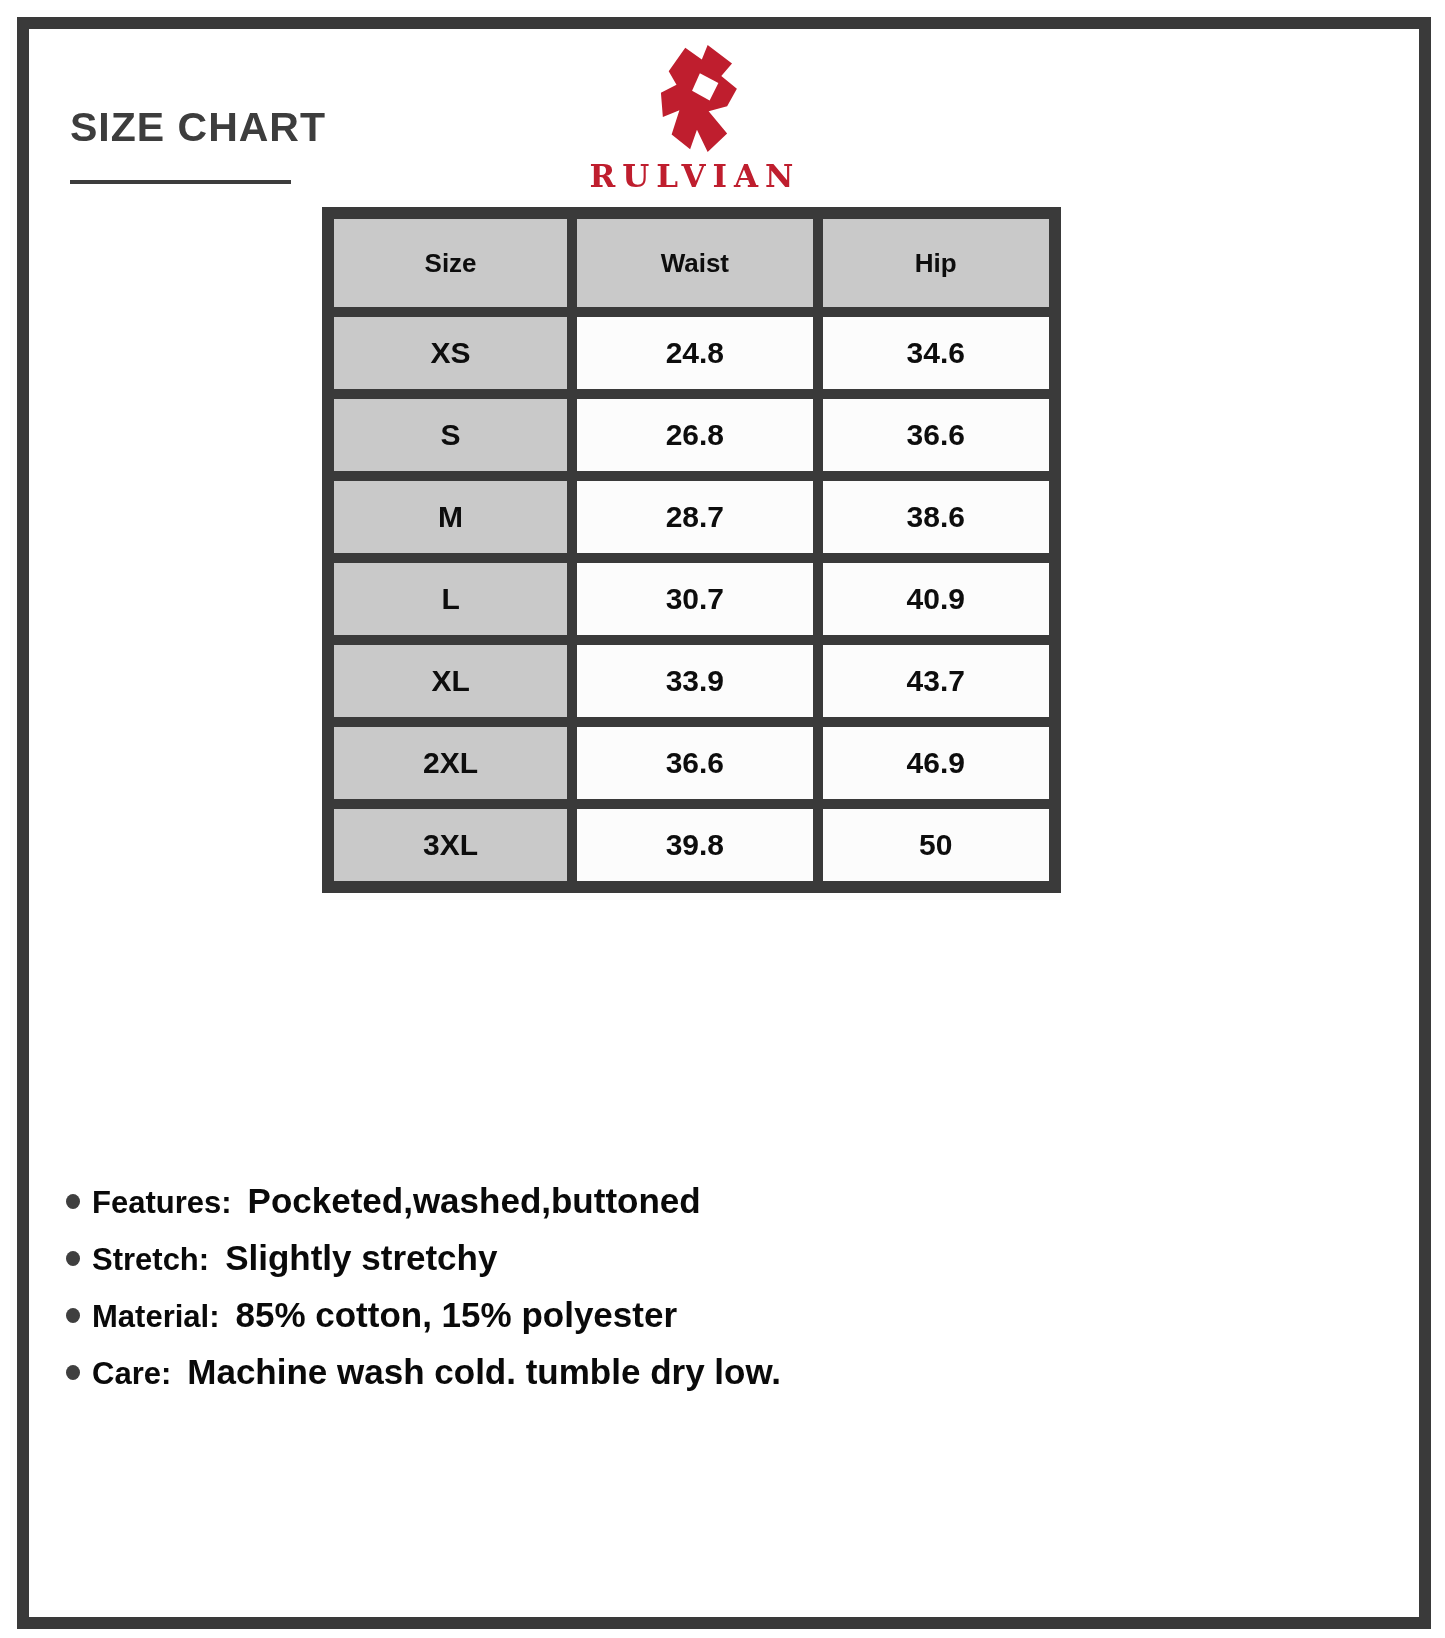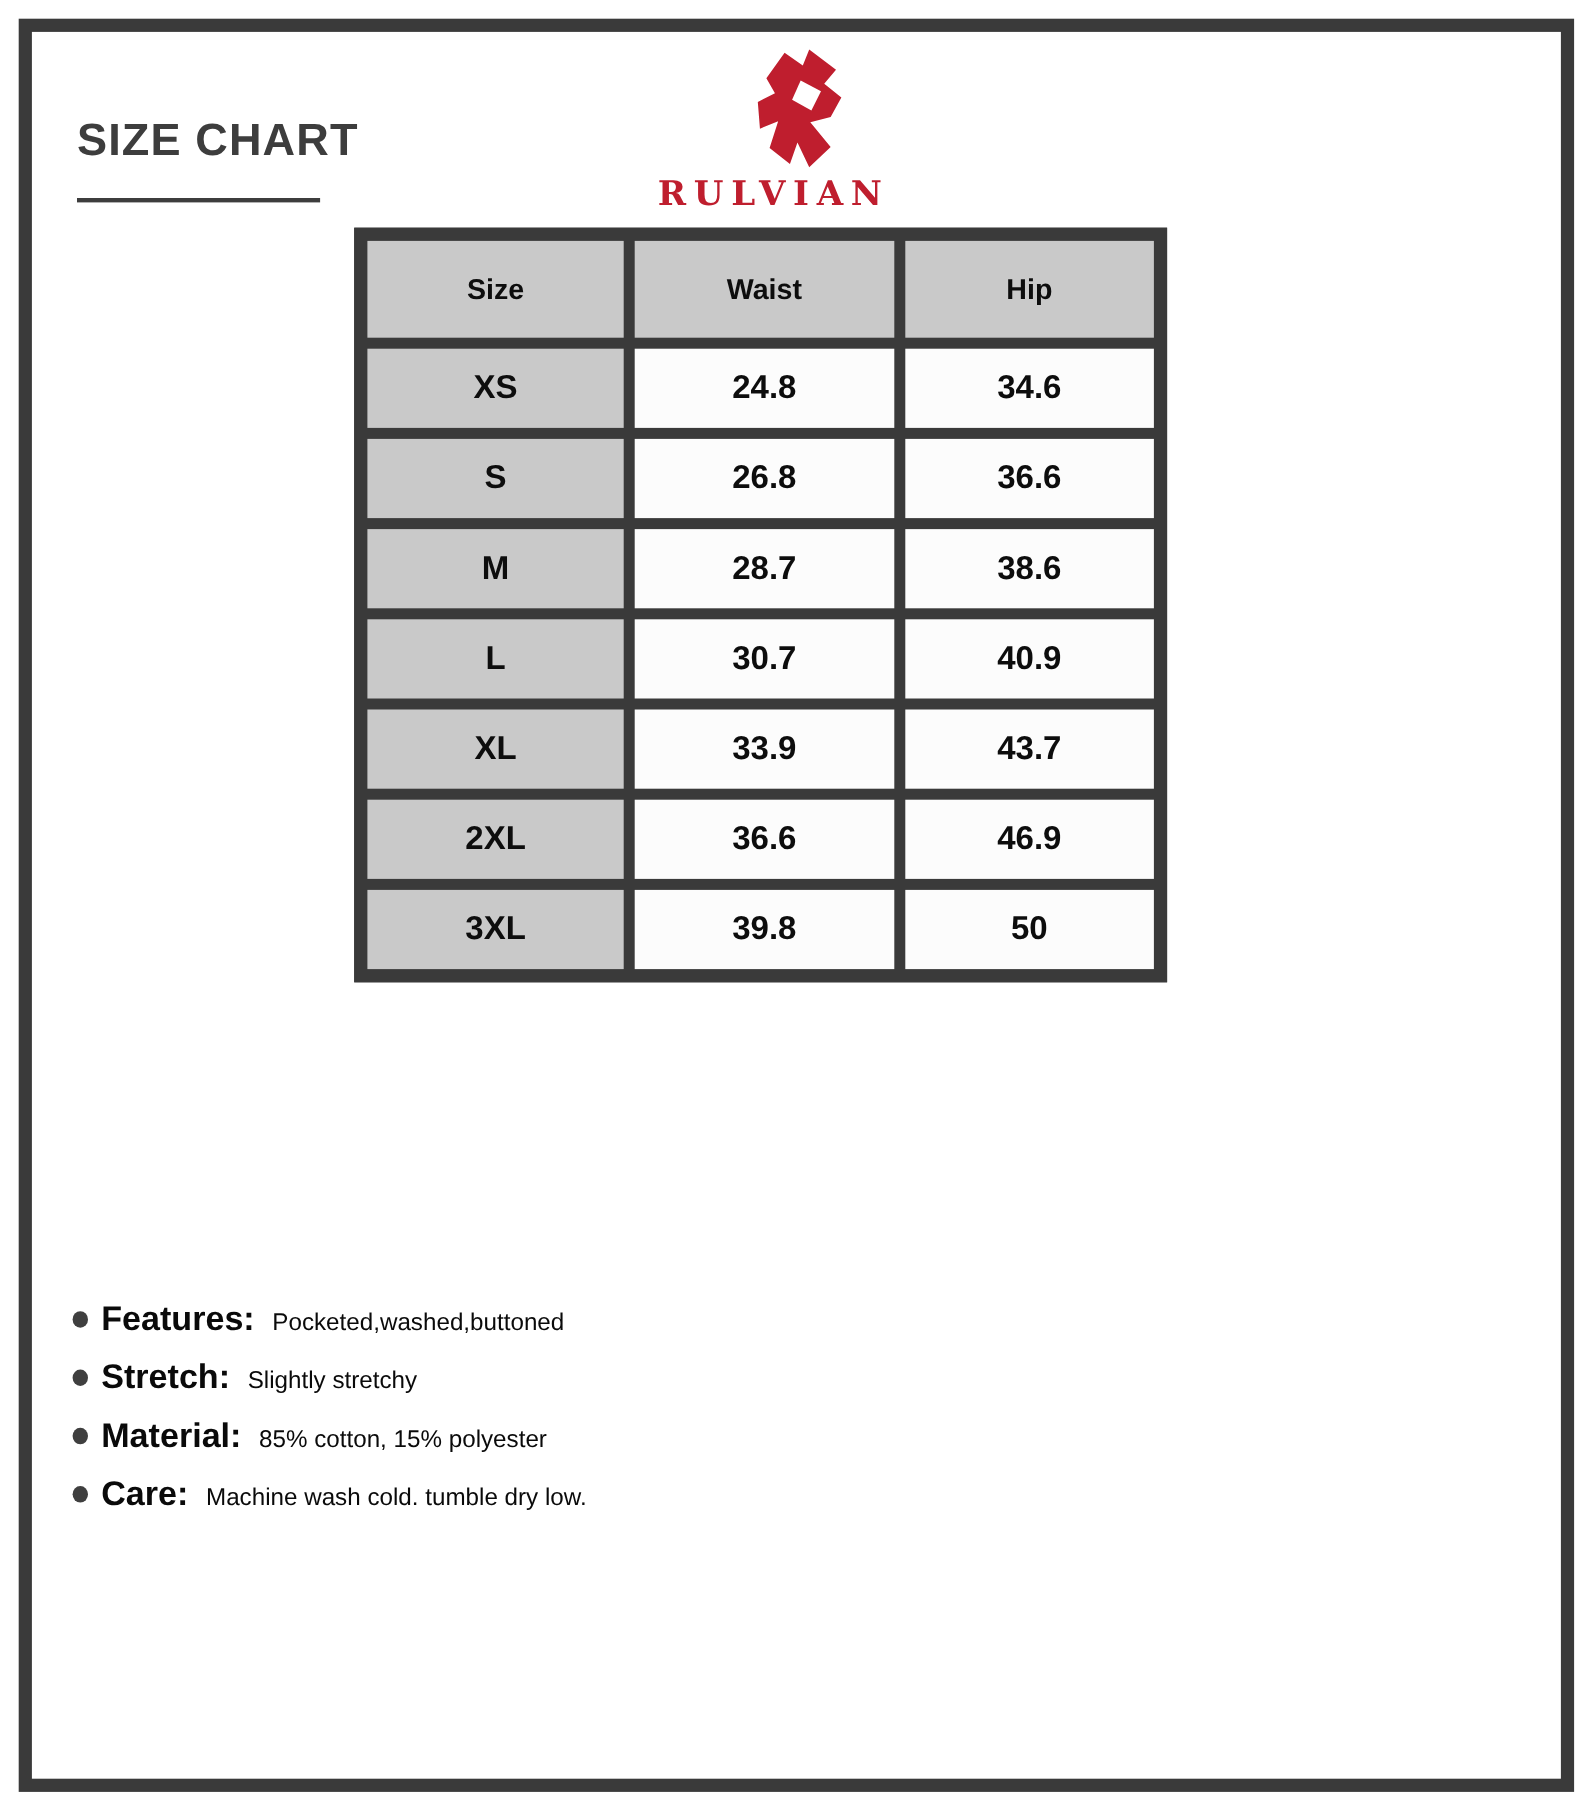--- a/index.html
+++ b/index.html
@@ -29,23 +29,23 @@
   }
   .title-underline {
     position: absolute;
     left: 70px; top: 180px;
     width: 221px; height: 4px;
     background: #3d3d3d;
   }
 
   .brand {
     position: absolute;
-    left: 598px; top: 42px;
+    left: 570px; top: 42px;
     width: 250px;
-    text-align: left;
+    text-align: center;
   }
   .brand-mark { display: block; margin: 0 auto; }
   .brand-name {
     margin-top: 4px;
     font-family: "DejaVu Serif", "Liberation Serif", serif;
     font-weight: bold;
     font-size: 31px;
     letter-spacing: 7px;
     color: #bf1e2e;
     white-space: nowrap;
@@ -96,22 +96,22 @@
     align-self: center;
     flex: 0 0 auto;
   }
   .detail-label {
     font-size: 31px;
     font-weight: bold;
     color: #0a0a0a;
     margin-right: 16px;
   }
   .detail-value {
-    font-size: 22px;
-    font-weight: normal;
+    font-size: 35px;
+    font-weight: bold;
     color: #0a0a0a;
   }
 </style>
 </head>
 <body>
 
 <div class="outer-frame"></div>
 
 <div class="page-title">SIZE CHART</div>
 <div class="title-underline"></div>

